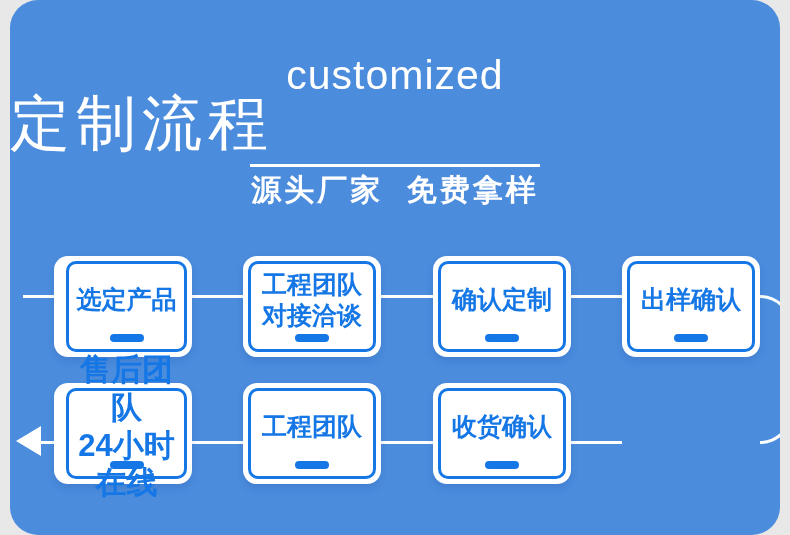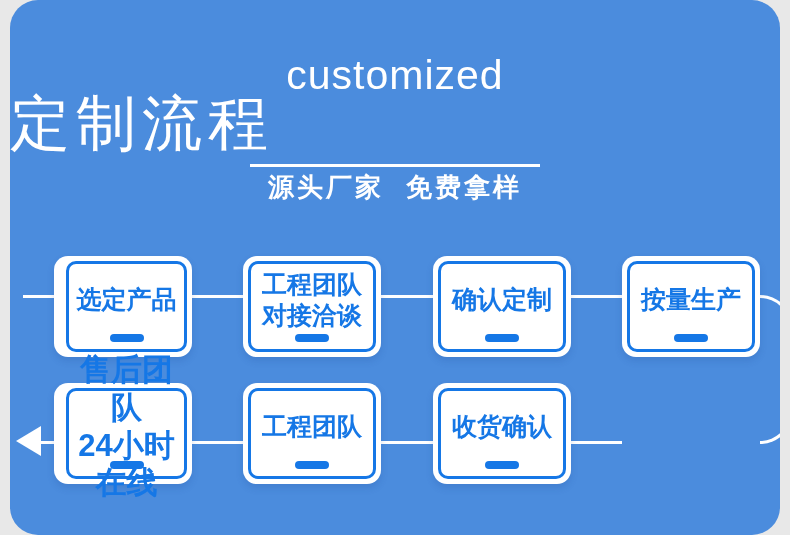--- a/index.html
+++ b/index.html
@@ -35,21 +35,21 @@
     letter-spacing:6px;
   }
   .divider{
     position:absolute;top:164px;left:50%;
     transform:translateX(-50%);
     width:290px;height:3px;background:var(--line);
   }
   .subtitle{
     position:absolute;top:173px;left:0;width:100%;
     text-align:center;color:#fff;
-    font-size:26px;font-weight:700;line-height:1.1;
+    font-size:30px;font-weight:700;line-height:1.1;
     letter-spacing:3px;word-spacing:12px;
   }
   
   .step{
     position:absolute;
     width:138px;height:101px;
     background:var(--box-bg);
     border-radius:14px;
     padding:5px;box-sizing:border-box;
     box-shadow:0 4px 7px rgba(25,70,150,0.18);
@@ -138,21 +138,21 @@
   </div>
   <div class="step r1 c2">
     <div class="step-inner">
       <div class="step-label">工程团队
 对接洽谈</div>
       <div class="step-dash"></div>
     </div>
   </div>
   <div class="step r1 c4">
     <div class="step-inner">
-      <div class="step-label">按量生产</div>
+      <div class="step-label">出样确认</div>
       <div class="step-dash"></div>
     </div>
   </div>
 
   <div class="step r2 c1">
     <div class="step-inner">
       <div class="step-label small">售后团队
 24小时在线</div>
       <div class="step-dash"></div>
     </div>

